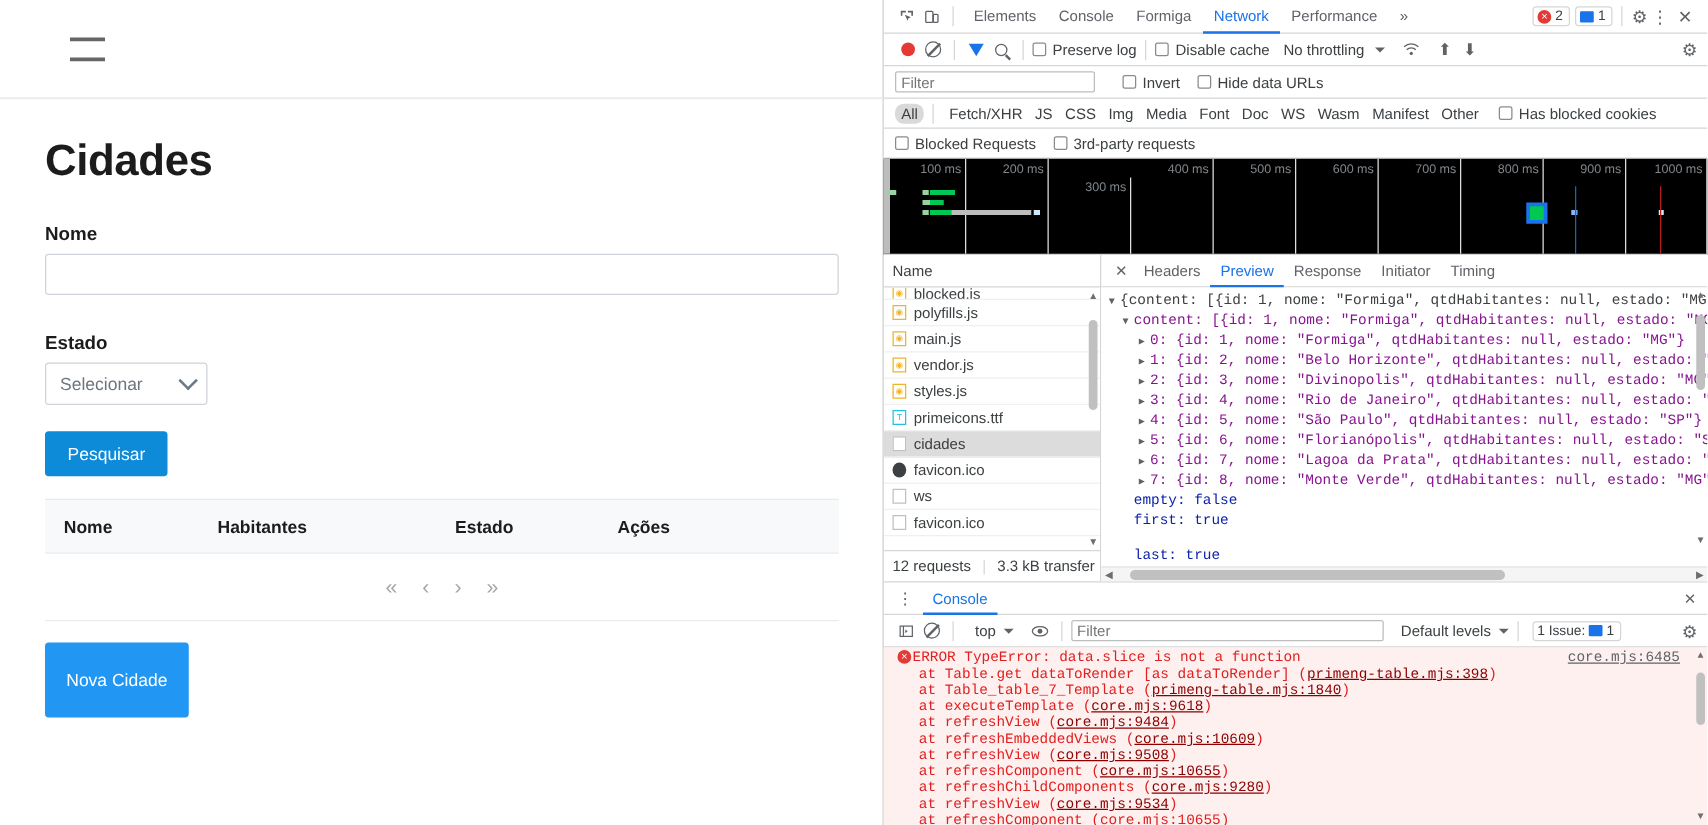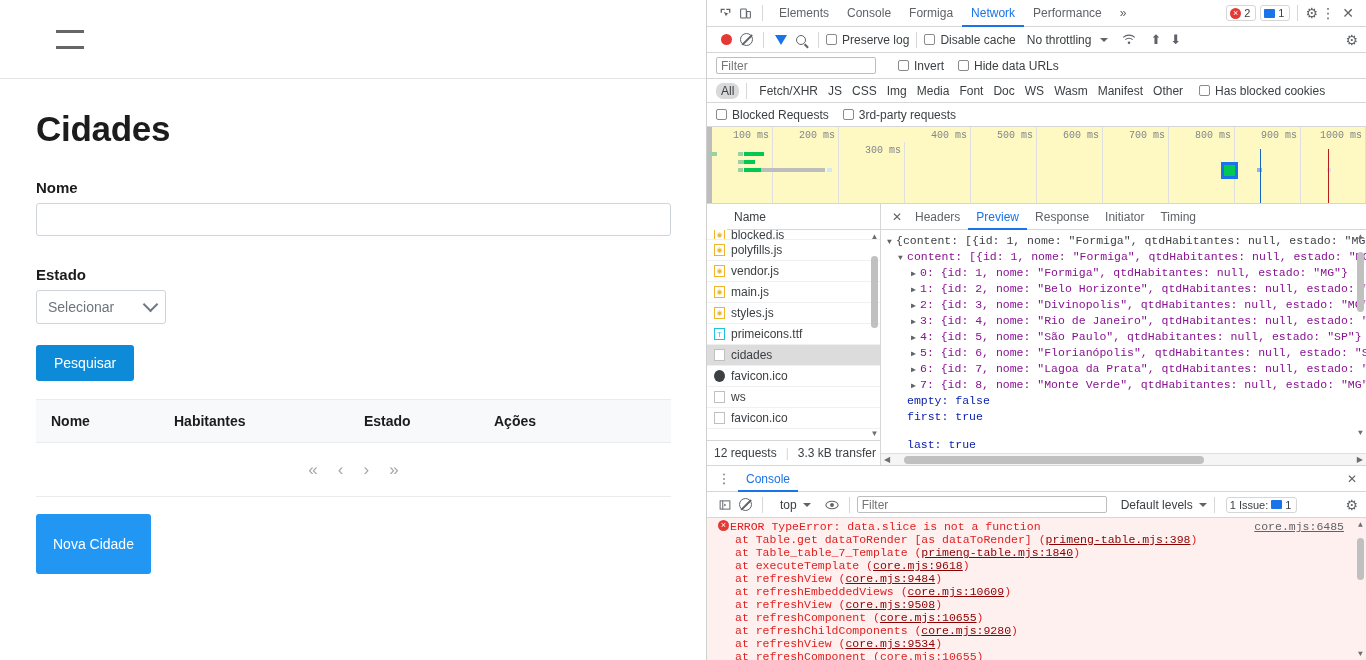--- a/index.html
+++ b/index.html
@@ -93,32 +93,32 @@
   .filter-input { width:160px; height:17px; border:1px solid #bdbdbd; border-radius:2px;
                   font-size:12px; padding:0 4px; outline:none; color:#3c4043;
                   font-family:"Liberation Sans", sans-serif; }
   .dt-types { height:24px; border-bottom:1px solid #d6d6d6; padding-left:9px; flex:none; }
   .type { padding:1px 5px; border-radius:7px; font-size:12px; color:#3c4043; cursor:pointer;
           white-space:nowrap; }
   .type.sel { background:#d9d9d9; }
   .dt-blocked { height:24px; border-bottom:1px solid #d6d6d6; padding-left:9px; flex:none; }
 
   .overview { height:77px; border-bottom:1px solid #d6d6d6; position:relative;
-              background:#fef9c3; flex:none; overflow:hidden;font-family:Liberation Mono, monospace; }
+              background:#000000; flex:none; overflow:hidden; }
   .ov-tick { position:absolute; top:0; height:77px; border-right:1px solid #e0e0e0; }
   .ov-tick span { position:absolute; right:3px; top:3px; font-size:10px; color:#80868b;
                   white-space:nowrap; }
   .ov-left { position:absolute; left:0; top:0; width:5px; height:77px; background:#bdbdbd; }
   .bar { position:absolute; height:4px; }
   .vline { position:absolute; top:22px; height:55px; width:1px; }
 
   .net-split { flex:1 1 auto; display:flex; min-height:0; border-bottom:1px solid #d6d6d6; }
   .req-list { width:174px; border-right:1px solid #d6d6d6; display:flex; flex-direction:column; }
   .rl-head { height:26px; border-bottom:1px solid #d6d6d6; display:flex; align-items:center;
-             padding-left:7px; font-size:12px; color:#3c4043; flex:none;margin-left:20px; }
+             padding-left:7px; font-size:12px; color:#3c4043; flex:none; }
   .rl-body { flex:1; overflow:hidden; position:relative; }
   .rl-row { height:21px; display:flex; align-items:center; padding-left:7px; gap:6px;
             border-bottom:1px solid #f0f0f0; cursor:pointer; font-size:12px; color:#3c4043;
             white-space:nowrap; }
   .rl-row.sel { background:#dcdcdc; }
   .f-ic { width:11px; height:12px; border:1px solid #c0c0c0; background:#fff; flex:none;
           display:flex; align-items:center; justify-content:center; font-size:7px; }
   .f-js  { border-color:#f0b429; color:#f0b429; }
   .f-ttf { border-color:#22c1e0; color:#22c1e0; }
   .f-ico { border:none; background:#3c4043; border-radius:50%; }
@@ -371,25 +371,25 @@
           <div class="rl-row" style="height:10px;overflow:hidden;">
             <span class="f-ic f-js">◉</span>
             <span>blocked.js</span>
           </div>
           <div class="rl-row">
             <span class="f-ic f-js">◉</span>
             <span>polyfills.js</span>
           </div>
           <div class="rl-row">
             <span class="f-ic f-js">◉</span>
+            <span>main.js</span>
+          </div>
+          <div class="rl-row">
+            <span class="f-ic f-js">◉</span>
             <span>vendor.js</span>
-          </div>
-          <div class="rl-row">
-            <span class="f-ic f-js">◉</span>
-            <span>main.js</span>
           </div>
           <div class="rl-row">
             <span class="f-ic f-js">◉</span>
             <span>styles.js</span>
           </div>
           <div class="rl-row">
             <span class="f-ic f-ttf">T</span>
             <span>primeicons.ttf</span>
           </div>
           <div class="rl-row sel">

